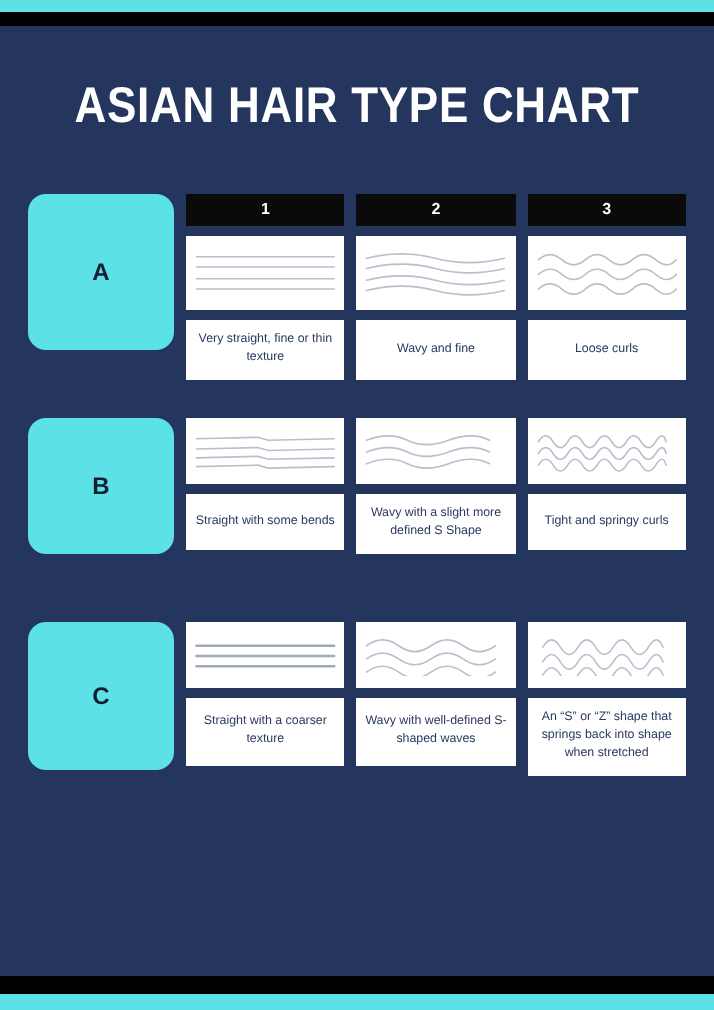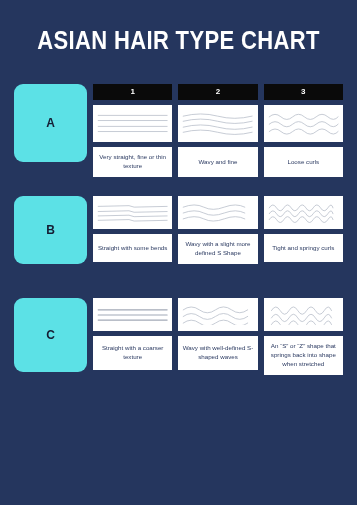--- a/index.html
+++ b/index.html
@@ -12,21 +12,21 @@
     height: 505px;
     overflow: hidden;
     font-family: "Liberation Sans", sans-serif;
     position: relative;
   }
   #poster {
     position: absolute;
     inset: 0;
     background: #25365e;
     display: flex;
-    flex-direction: row;
+    flex-direction: column;
   }
   .stripe-cyan {
     height: 6px;
     background: #5ce1e6;
     flex: 0 0 auto;
   }
   .stripe-black {
     height: 7px;
     background: #000000;
     flex: 0 0 auto;

